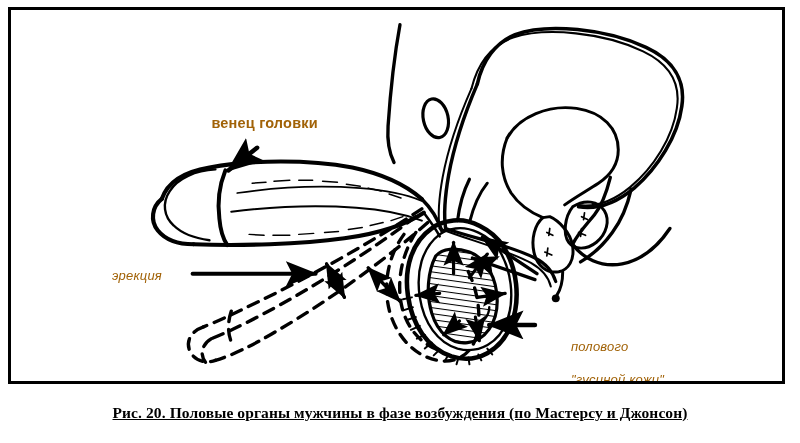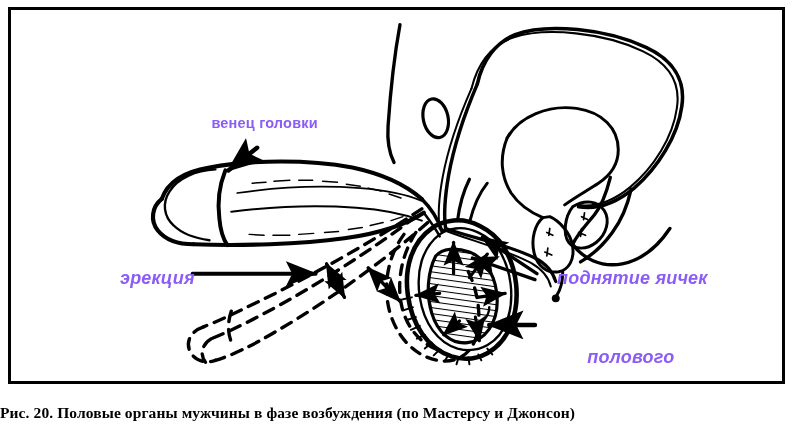--- a/index.html
+++ b/index.html
@@ -39,35 +39,34 @@
     left: 0; top: 0;
     width: 100%;
     height: 100%;
     display: block;
   }
   
   .lbl {
     position: absolute;
     white-space: pre;
     line-height: 1.18;
-    color: #8b5cf6;
+    color: #a16207;
   }
   .lbl-sans {
     font-family: "Liberation Sans", sans-serif;
     font-size: 14.5px;
     font-weight: 700;
     letter-spacing: 0.2px;
   }
   .lbl-italic {
     font-family: "Liberation Sans", sans-serif;
-    font-size: 18px;
-    font-weight: 700;
+    font-size: 13px;
+    font-weight: 400;
     font-style: italic;
     letter-spacing: 0.2px;
-    margin-left: 8px;
   }
   #label-corona {
     left: 175px;
     top: 88px;
     text-align: left;
   }
   #label-erection {
     left: 101px;
     top: 258px;
   }
@@ -79,27 +78,28 @@
     left: 537px;
     top: 313px;
     line-height: 1.25;
   }
   
   .caption {
     position: absolute;
     left: 0;
     top: 404px;
     width: 800px;
-    text-align: left;
+    text-align: center;
     font-family: "Liberation Serif", serif;
     font-size: 15.5px;
     font-weight: 700;
     color: #000000;
     letter-spacing: 0.1px;
     white-space: pre;
+    text-decoration: underline;
   }
 </style>
 </head>
 <body>
 
 <div id="page">
 
   <div class="figure-plate">
 
     <svg class="figure-svg" viewBox="0 0 777 377" preserveAspectRatio="none">
@@ -256,21 +256,20 @@
 
       </g>
     </svg>
 
     <div class="lbl lbl-sans" id="label-corona">
       <span>венец головки</span><br>
     </div>
 
     <div class="lbl lbl-italic" id="label-erection">эрекция</div>
 
-    <div class="lbl lbl-italic" id="label-testes-lift">поднятие яичек</div>
 
     <div class="lbl lbl-italic" id="label-goose-skin">
       <span>полового</span><br>
       <span>"гусиной кожи"</span>
     </div>
 
   </div>
 
   <div class="caption">Рис. 20. Половые органы мужчины в фазе возбуждения (по Мастерсу и Джонсон)</div>
 

